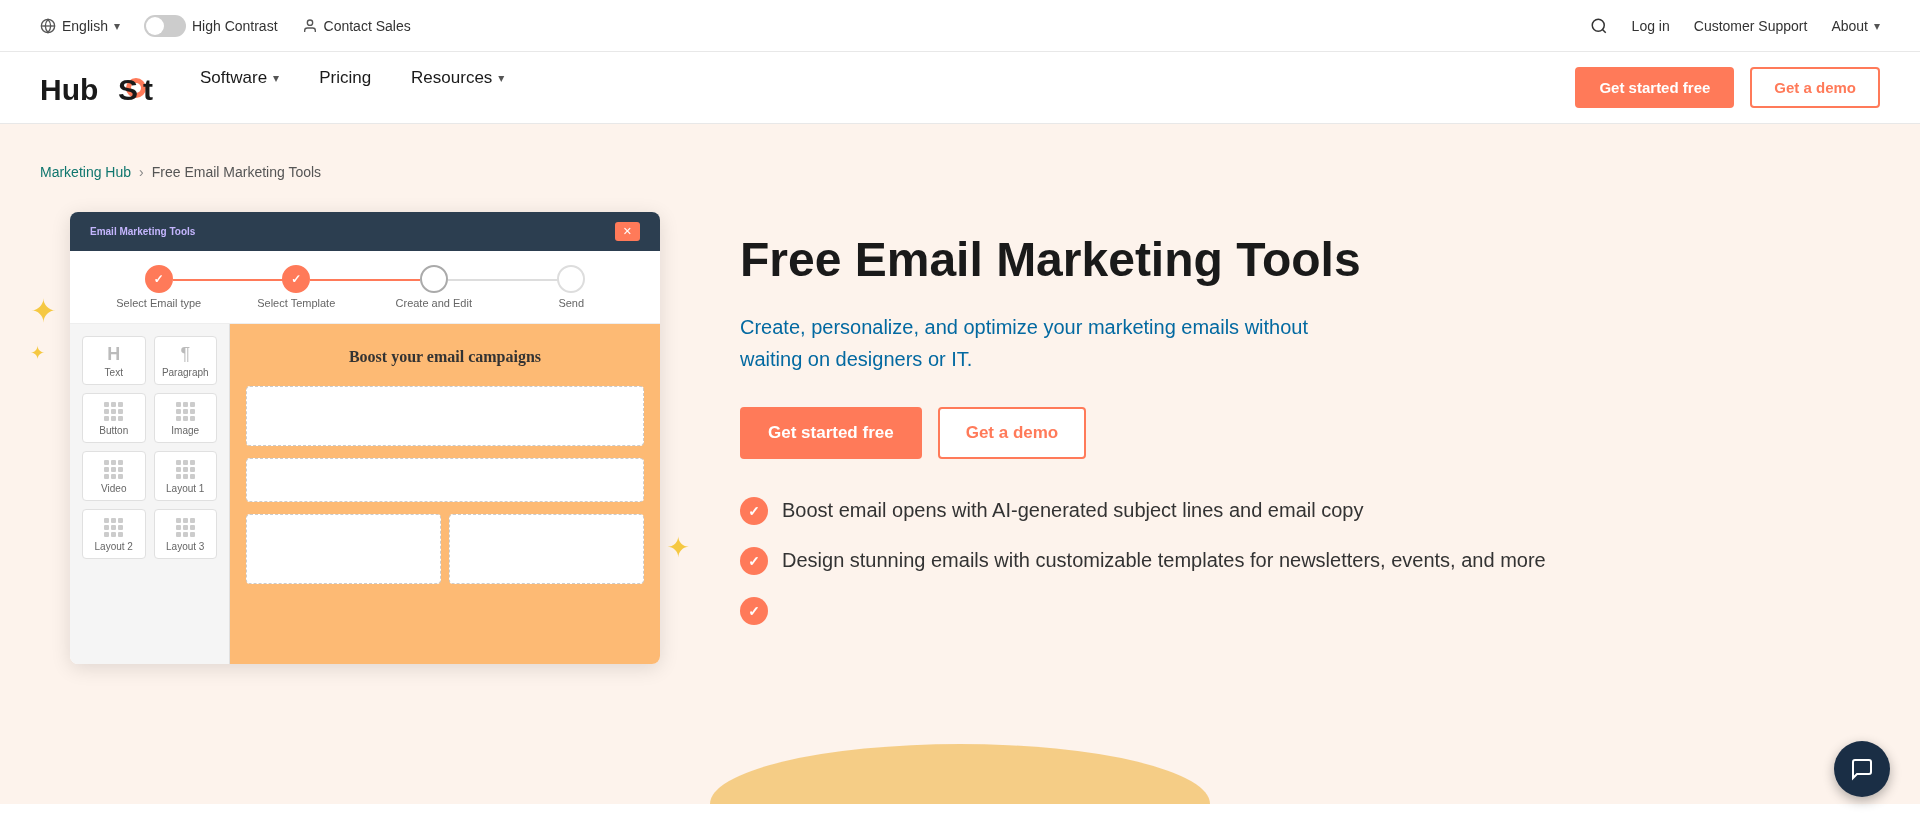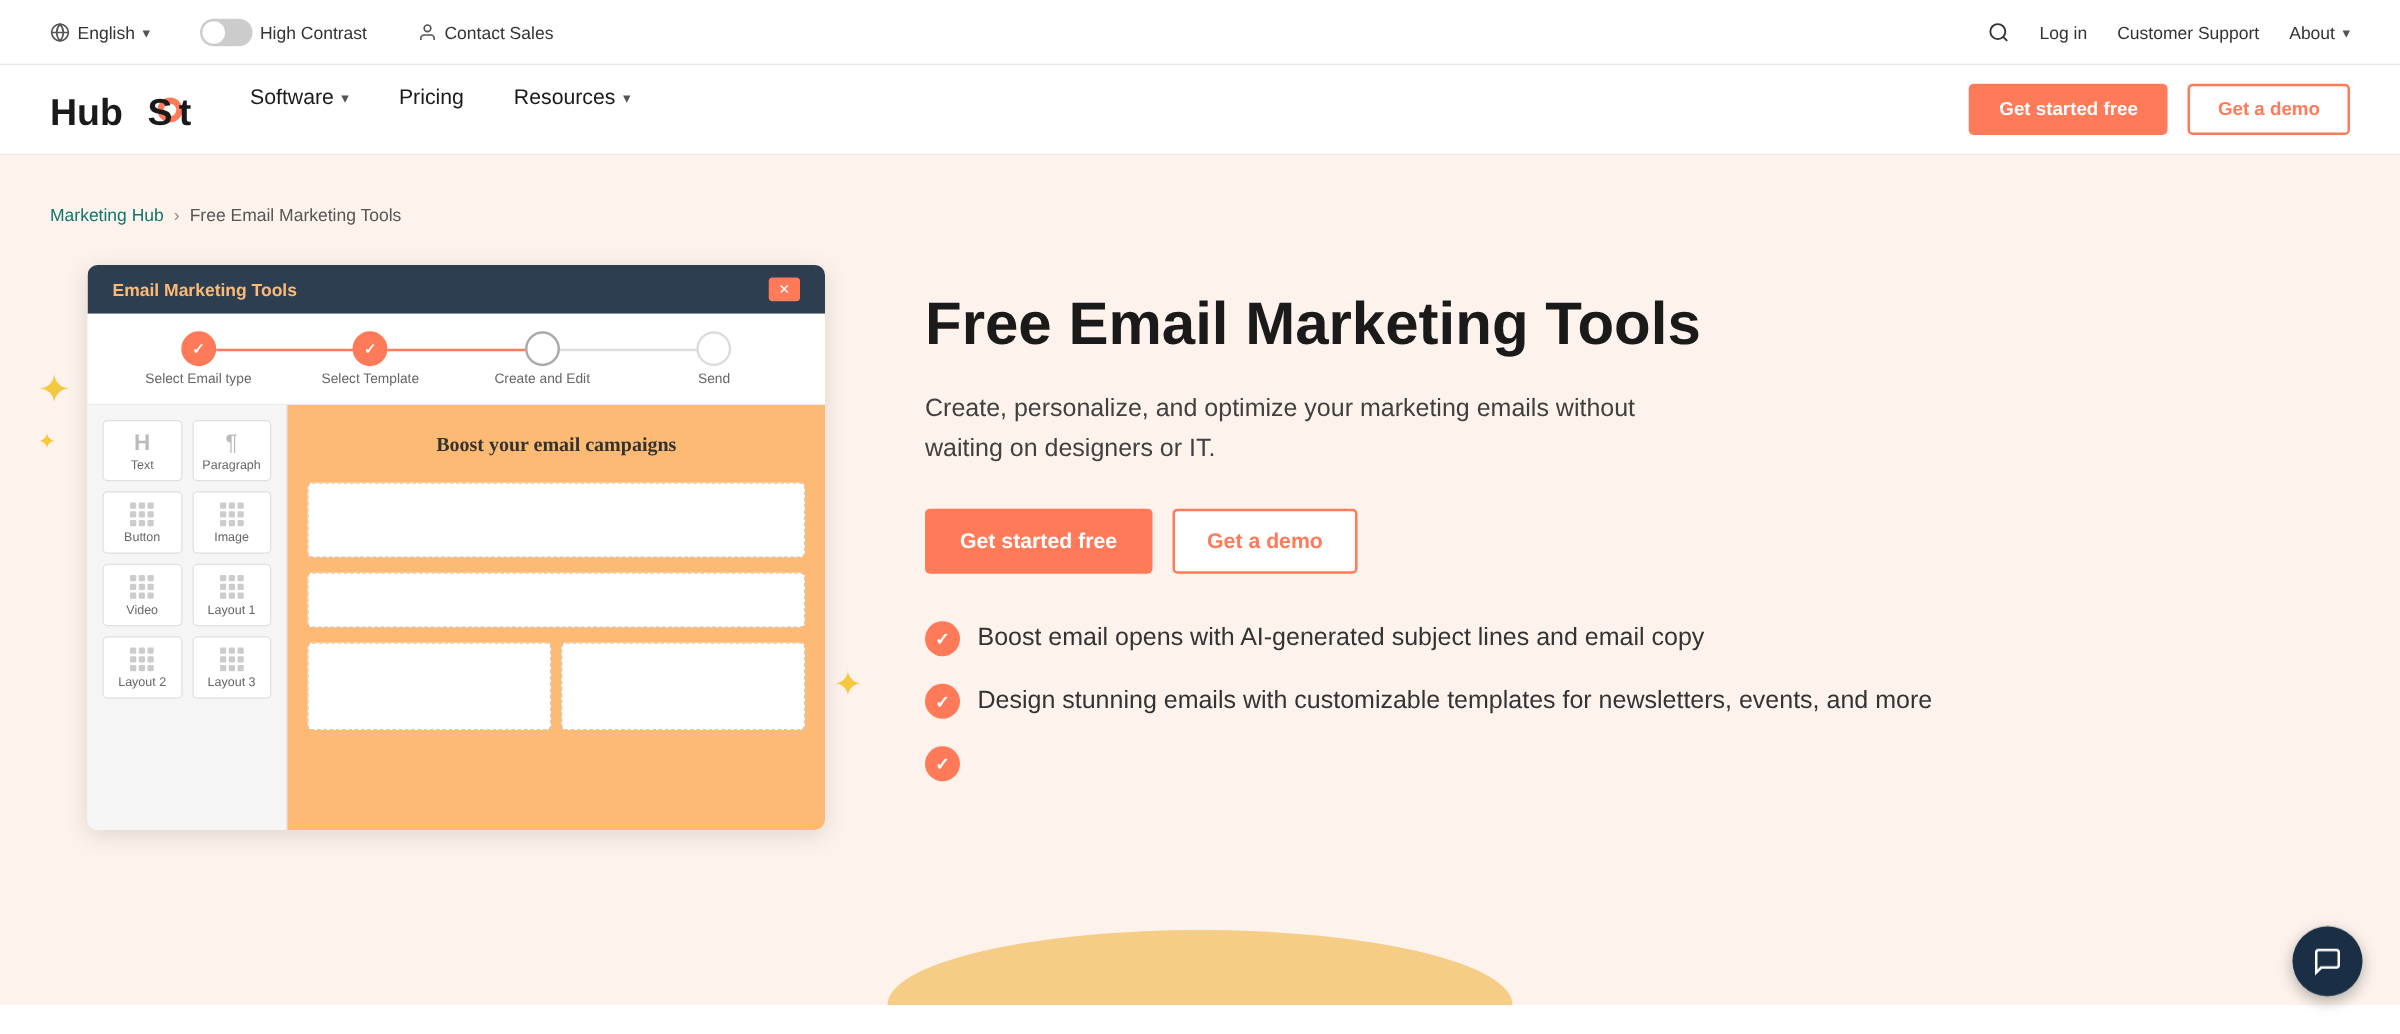--- a/index.html
+++ b/index.html
@@ -8,21 +8,21 @@
     
     .top-bar {
       display: flex;
       align-items: center;
       justify-content: space-between;
       padding: 0 40px;
       height: 52px;
       border-bottom: 1px solid #e8e8e8;
       background: #fff;
     }
-    .top-bar-left { display: flex; align-items: center; gap: 40px; text-align: right; }
+    .top-bar-left { display: flex; align-items: center; gap: 24px; text-align: right; }
     .top-bar-right { display: flex; align-items: center; gap: 24px; }
     .top-bar-item {
       display: flex; align-items: center; gap: 6px;
       font-size: 14px; color: #333; cursor: pointer;
     }
     .toggle-switch {
       width: 42px; height: 22px; background: #ccc; border-radius: 11px;
       position: relative; cursor: pointer; display: inline-block;
     }
     .toggle-knob {
@@ -109,22 +109,22 @@
       margin-left: 30px;
     }
     .mockup-header {
       background: #2c3e50;
       padding: 10px 20px;
       display: flex;
       align-items: center;
       justify-content: space-between;
     }
     .mockup-title {
-      color: #fdba74;
-      font-size: 14px;
+      color: #c4b5fd;
+      font-size: 10px;
       font-weight: 600;
     }
     .mockup-close-btn {
       background: #ff7a59;
       color: #fff;
       border: none;
       border-radius: 3px;
       padding: 3px 8px;
       font-size: 11px;
       cursor: pointer;
@@ -258,21 +258,21 @@
     }
     .hero-title {
       font-size: 48px;
       font-weight: 800;
       color: #1a1a1a;
       line-height: 1.15;
       margin-bottom: 24px;
     }
     .hero-description {
       font-size: 20px;
-      color: #404040;
+      color: #0369a1;
       line-height: 1.6;
       margin-bottom: 32px;
       max-width: 600px;
     }
     .hero-buttons {
       display: flex;
       gap: 16px;
       margin-bottom: 36px;
     }
     .hero-btn-primary {

